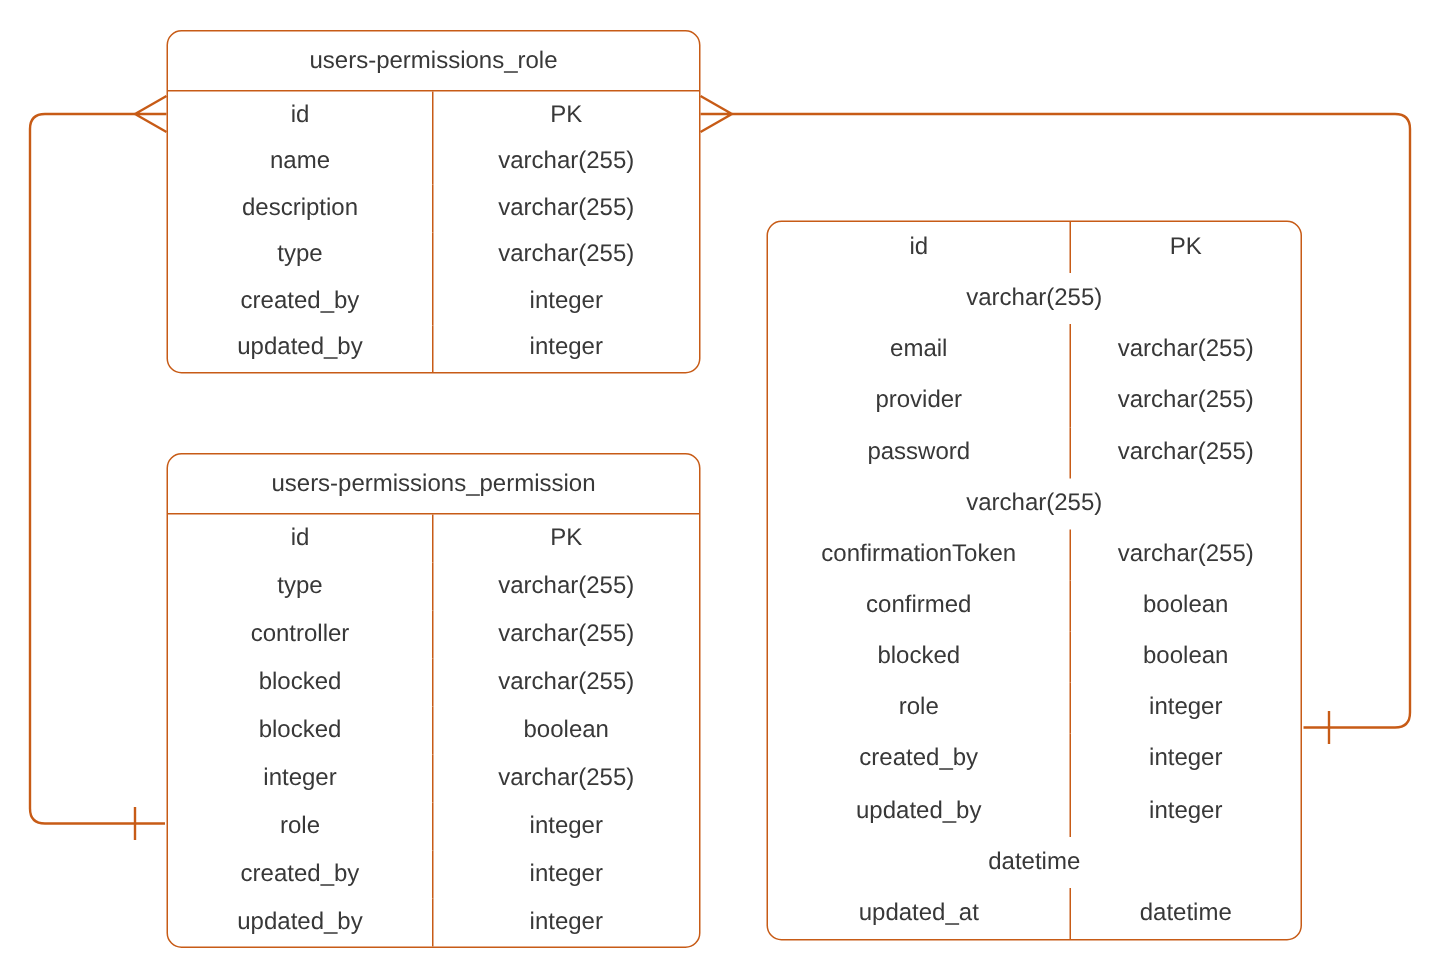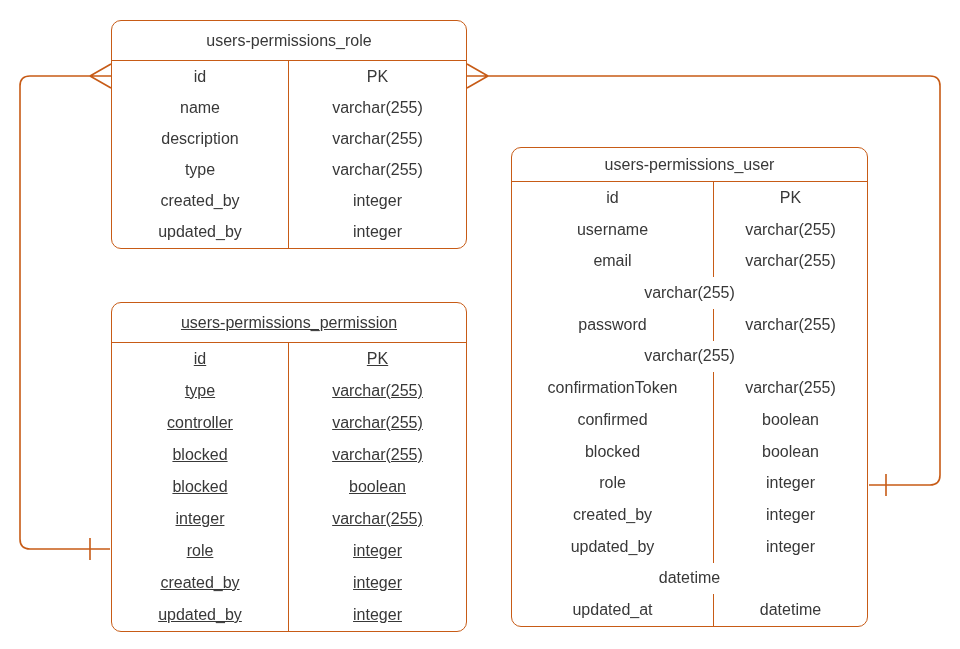--- a/index.html
+++ b/index.html
@@ -68,21 +68,21 @@
     flex: 0 0 auto;
     border-right: 1.5px solid var(--stroke);
   }
   .cell-type { flex: 1 1 auto; }
 
   
   #entity-role       { left: 111px; top: 20px;  width: 356px; height: 229px; }
   #entity-role .entity-header { height: 40px; }
   #entity-role .cell-field    { width: 177px; }
 
-  #entity-permission { left: 111px; top: 302px; width: 356px; height: 330px; text-decoration: underline; }
+  #entity-permission { left: 111px; top: 302px; width: 356px; height: 330px; }
   #entity-permission .entity-header { height: 40px; }
   #entity-permission .cell-field    { width: 177px; }
 
   #entity-user       { left: 511px; top: 147px; width: 357px; height: 480px; }
   #entity-user .entity-header { height: 34px; }
   #entity-user .cell-field    { width: 202px; }
 </style>
 </head>
 <body>
 
@@ -169,35 +169,34 @@
           <div class="cell cell-type">integer</div>
         </div>
         <div class="entity-row">
           <div class="cell cell-field">updated_by</div>
           <div class="cell cell-type">integer</div>
         </div>
       </div>
   </div>
 
   <div class="entity" id="entity-user">
-    <div class="entity-header">users-permissions_user</div>
     <div class="entity-body">
         <div class="entity-row">
           <div class="cell cell-field">id</div>
           <div class="cell cell-type">PK</div>
         </div>
         <div class="entity-row">
-          <div class="cell cell-field">username</div>
           <div class="cell cell-type">varchar(255)</div>
         </div>
         <div class="entity-row">
           <div class="cell cell-field">email</div>
           <div class="cell cell-type">varchar(255)</div>
         </div>
         <div class="entity-row">
+          <div class="cell cell-field">provider</div>
           <div class="cell cell-type">varchar(255)</div>
         </div>
         <div class="entity-row">
           <div class="cell cell-field">password</div>
           <div class="cell cell-type">varchar(255)</div>
         </div>
         <div class="entity-row">
           <div class="cell cell-type">varchar(255)</div>
         </div>
         <div class="entity-row">

